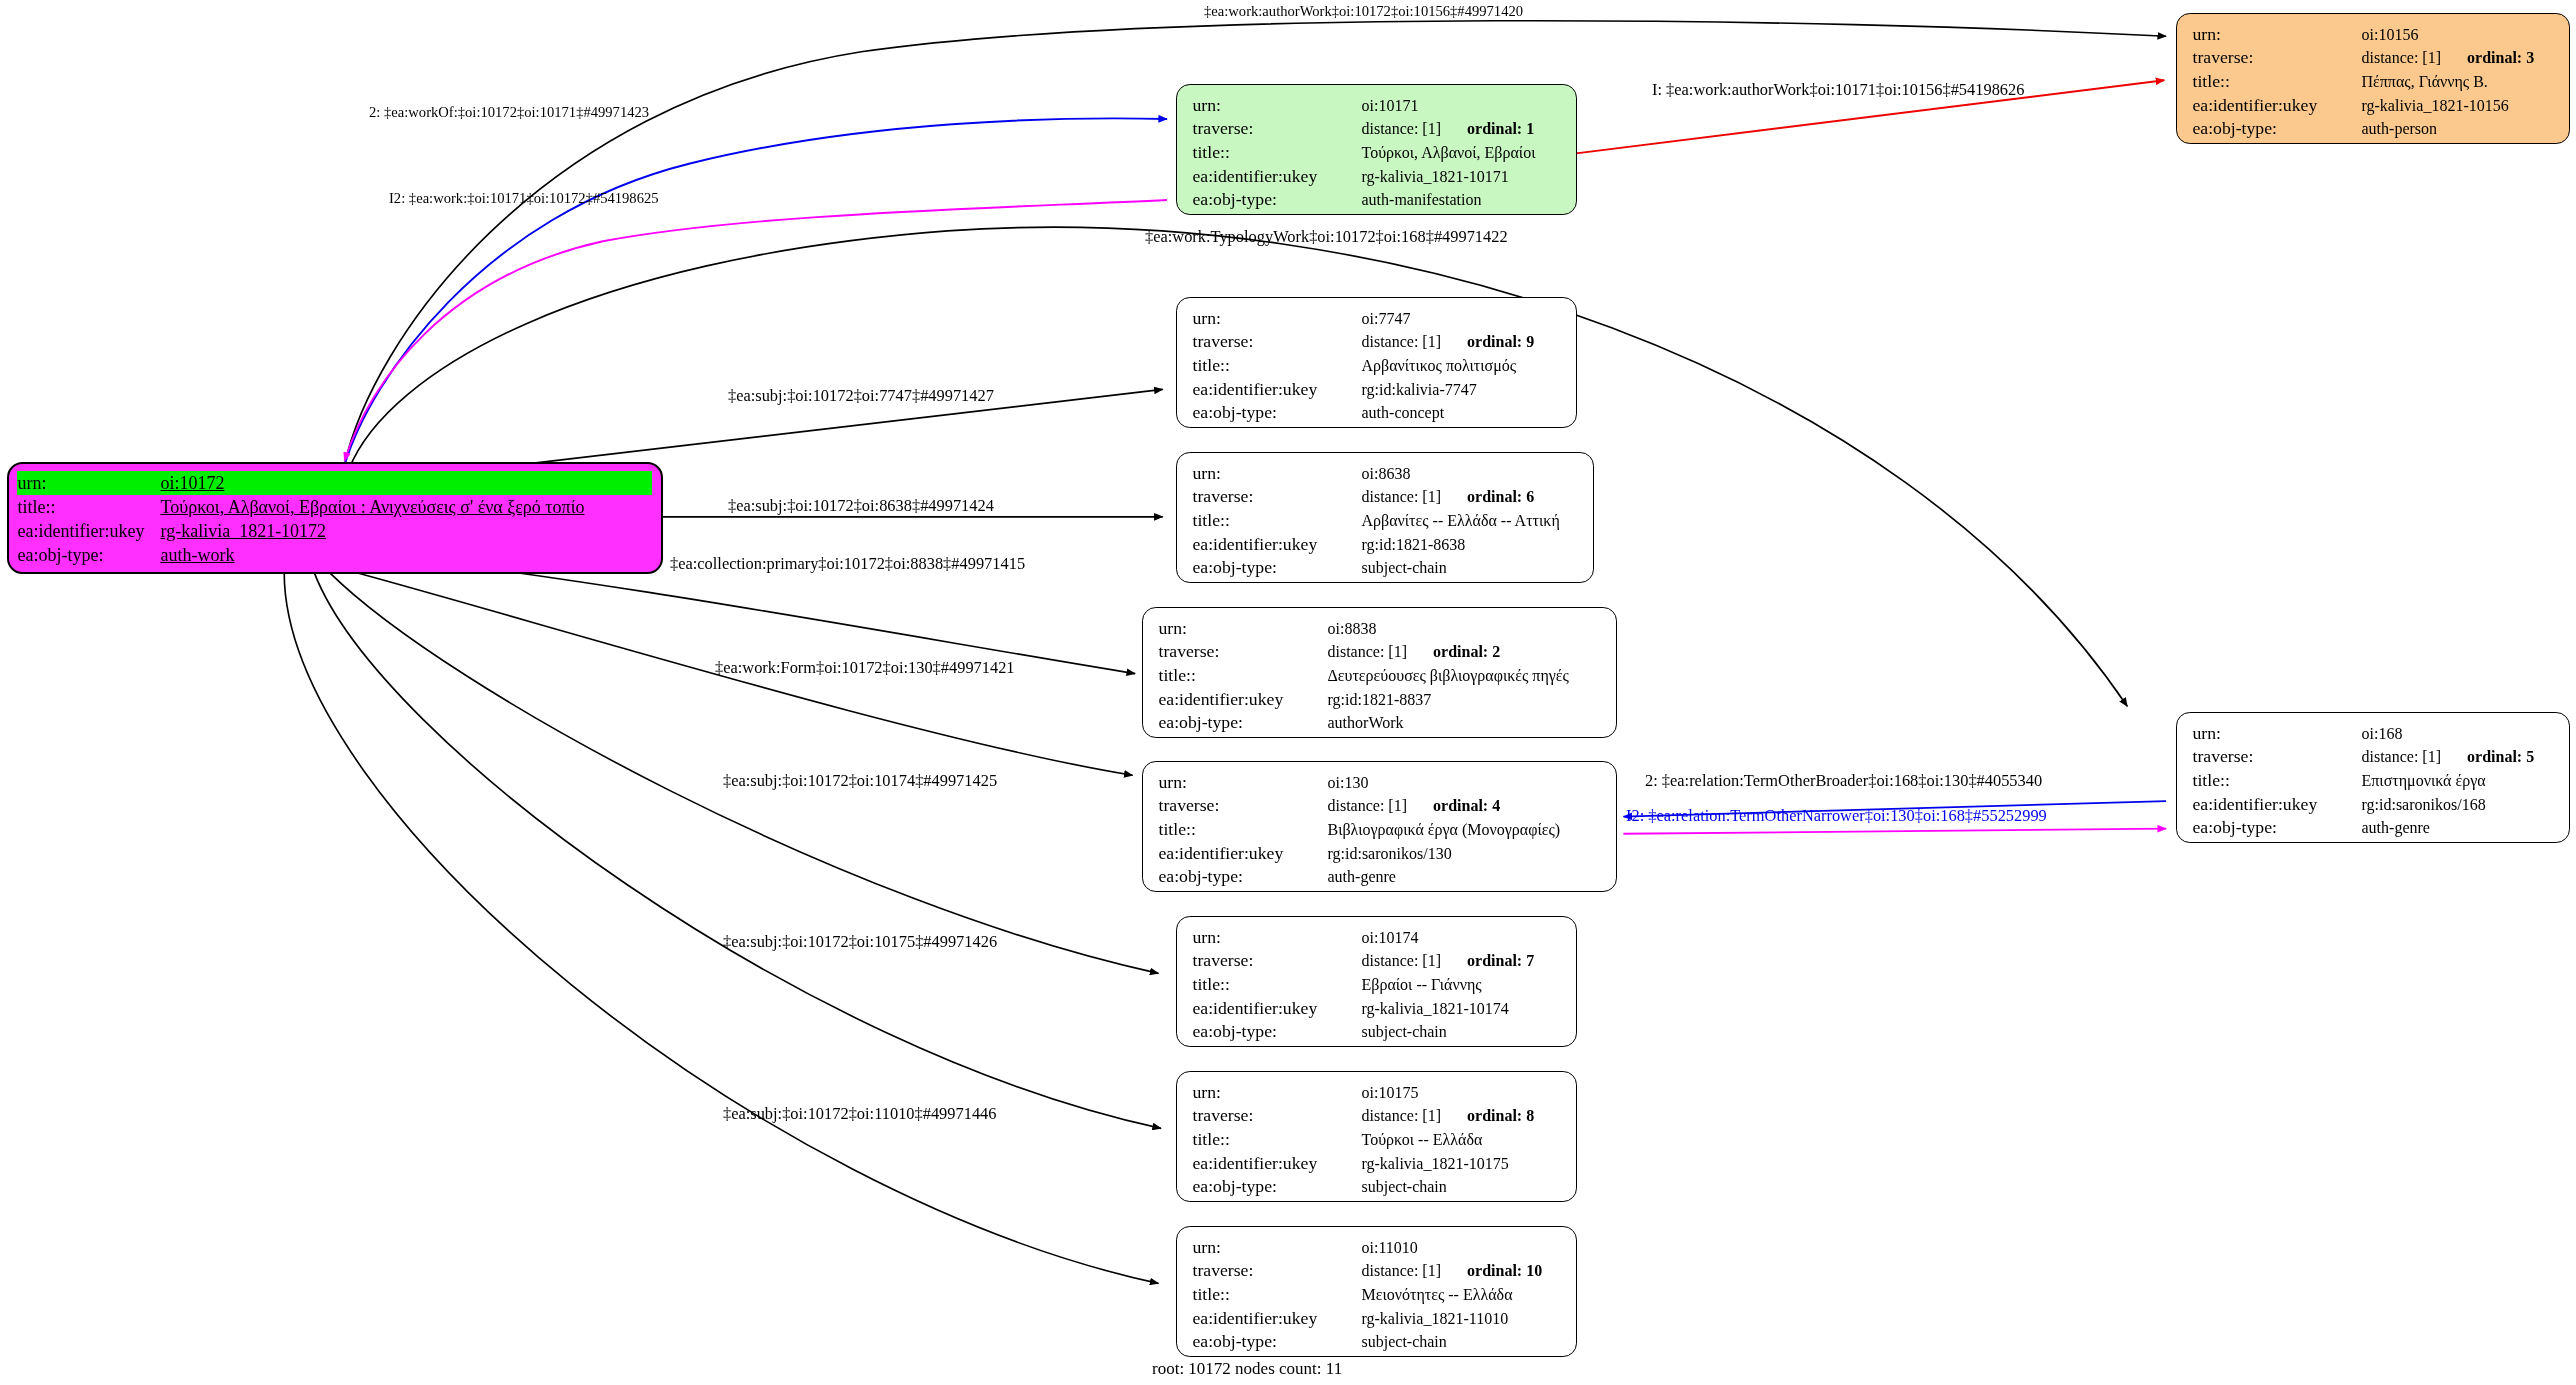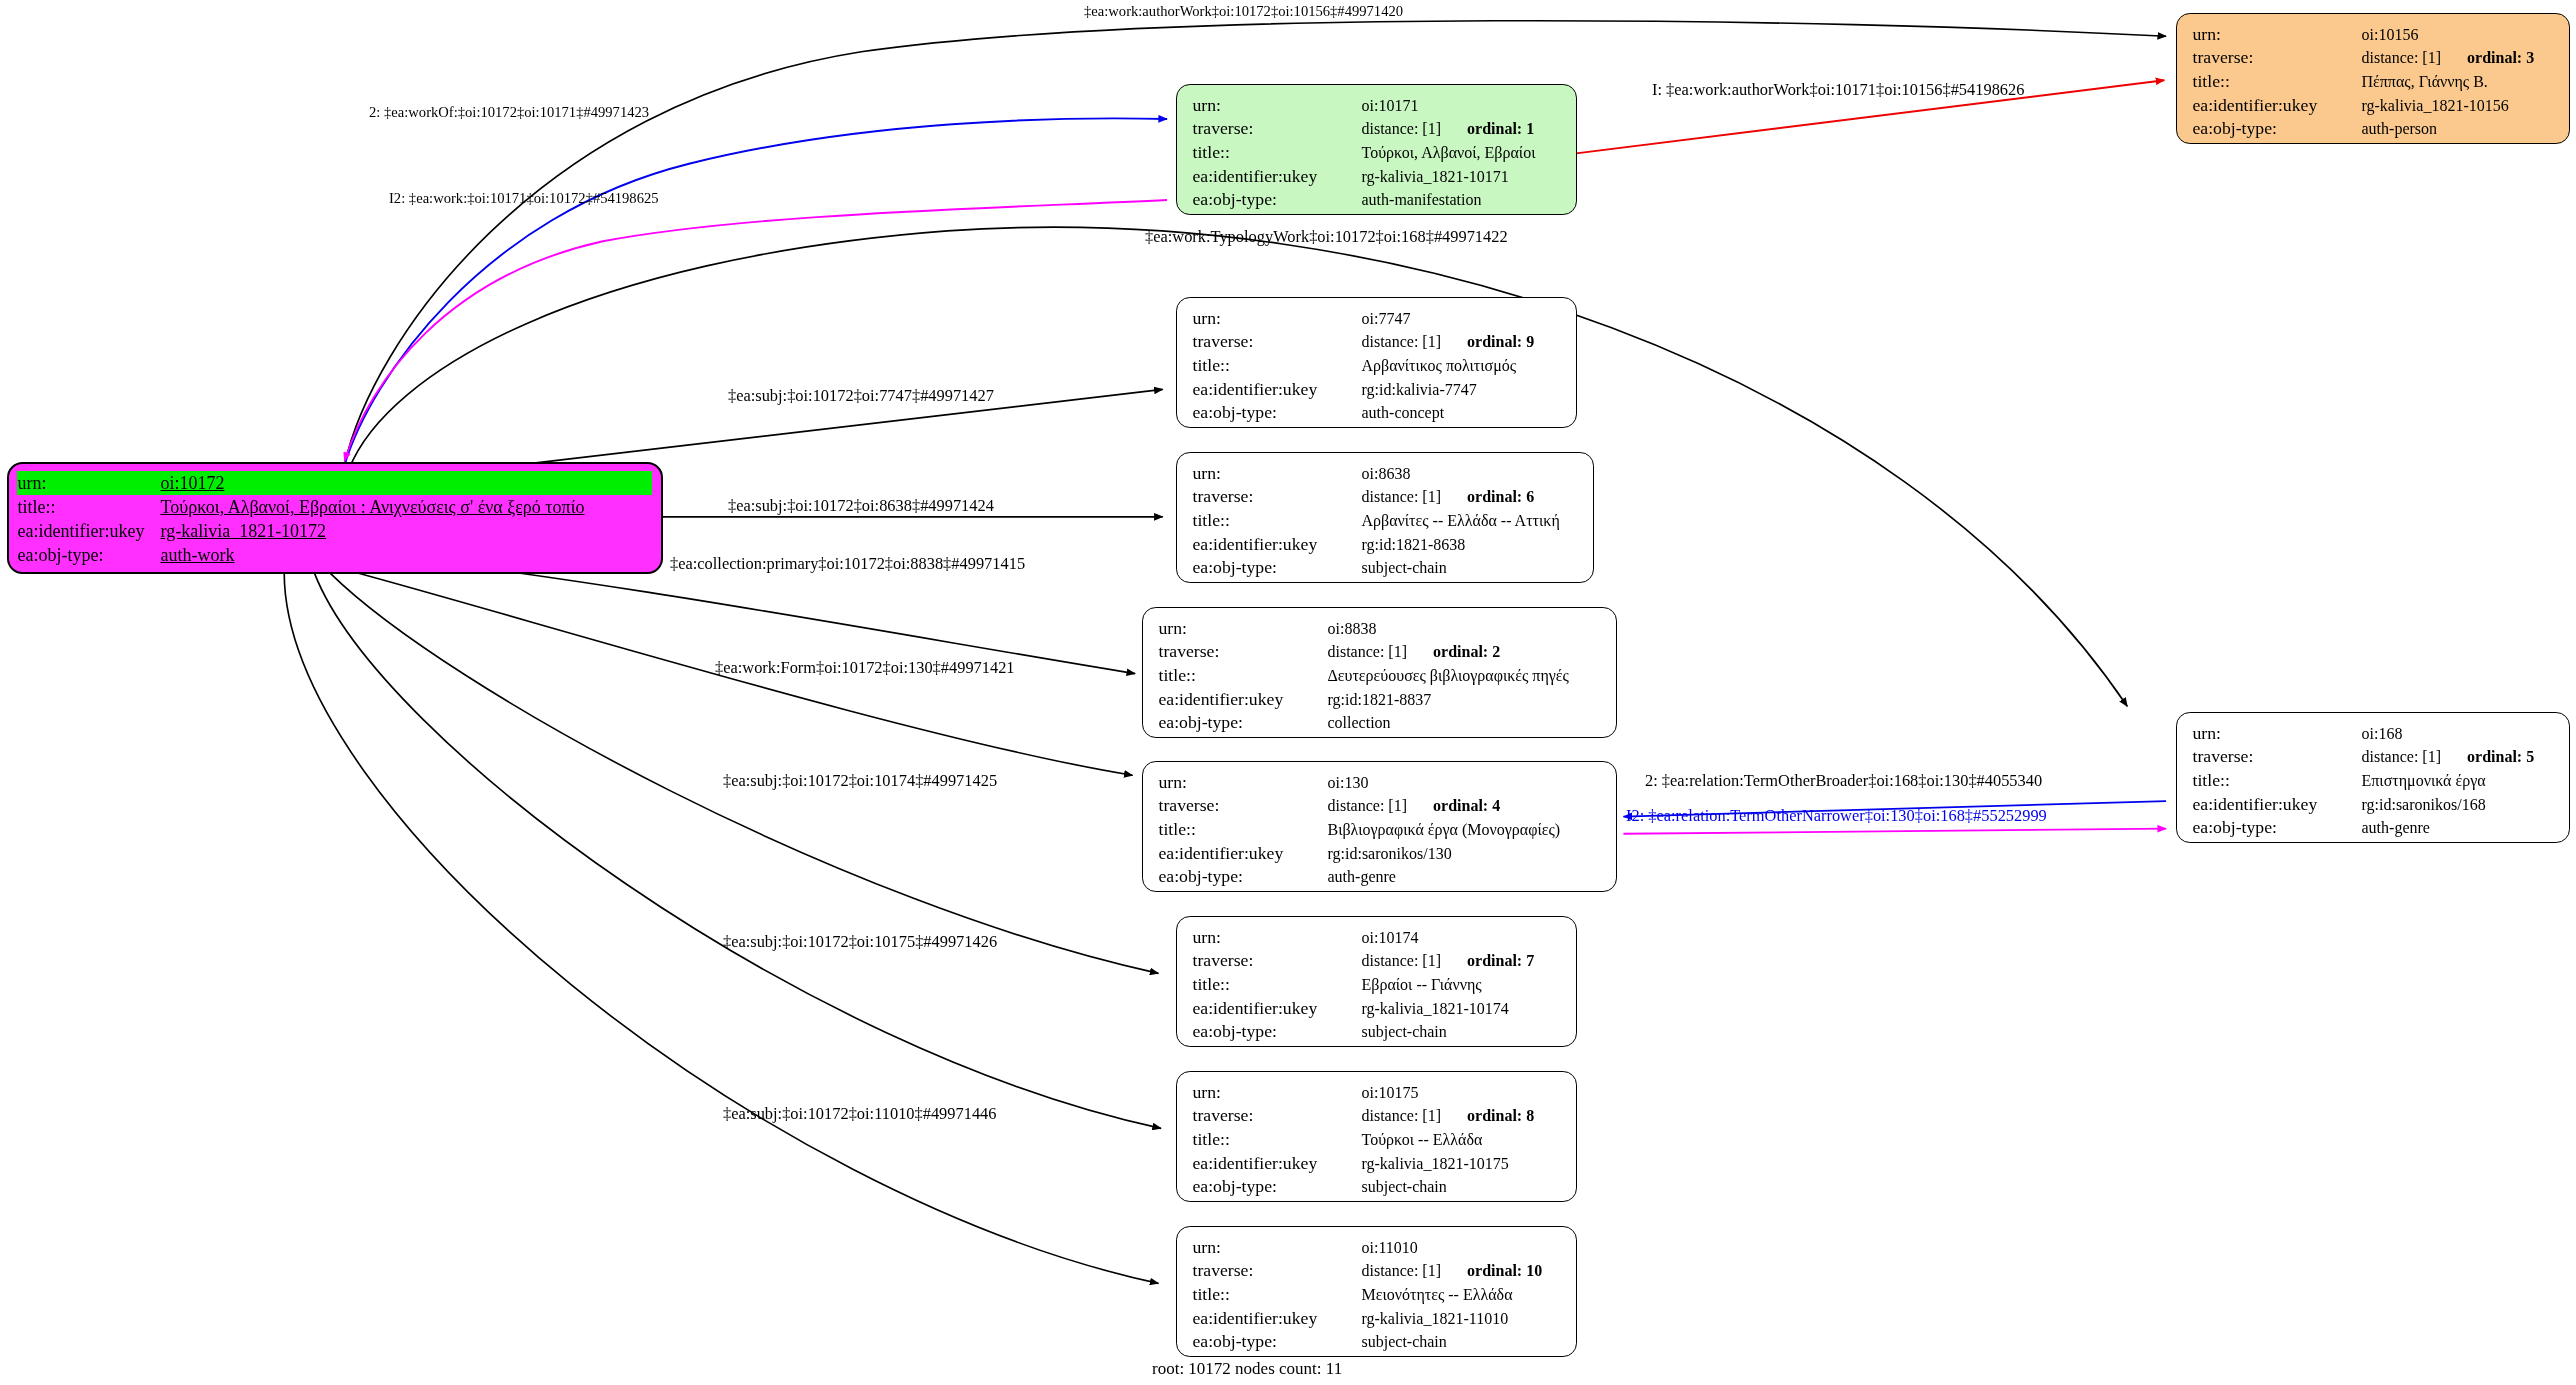--- a/index.html
+++ b/index.html
@@ -258,21 +258,21 @@
     <div class="row">
       <span class="k">title::</span>
       <span class="v">Δευτερεύουσες βιβλιογραφικές πηγές</span>
     </div>
     <div class="row">
       <span class="k">ea:identifier:ukey</span>
       <span class="v">rg:id:1821-8837</span>
     </div>
     <div class="row">
       <span class="k">ea:obj-type:</span>
-      <span class="v">collection</span>
+      <span class="v">authorWork</span>
     </div>
   </div>
 
   <div class="node" style="left:1142px; top:761px; width:475px; height:131px;">
     <div class="row">
       <span class="k">urn:</span>
       <span class="v">oi:130</span>
     </div>
     <div class="row">
       <span class="k">traverse:</span>
@@ -387,21 +387,21 @@
     <div class="row">
       <span class="k">ea:identifier:ukey</span>
       <span class="v">rg-kalivia_1821-11010</span>
     </div>
     <div class="row">
       <span class="k">ea:obj-type:</span>
       <span class="v">subject-chain</span>
     </div>
   </div>
 
-  <div class="edge-label small" style="left:1084px; top:4.3px;">‡ea:work:authorWork‡oi:10172‡oi:10156‡#49971420</div>
+  <div class="edge-label small" style="left:1204px; top:4.3px;">‡ea:work:authorWork‡oi:10172‡oi:10156‡#49971420</div>
 
   <div class="edge-label small" style="left:369px; top:105px;">2: ‡ea:workOf:‡oi:10172‡oi:10171‡#49971423</div>
 
   <div class="edge-label small" style="left:389px; top:191px;">I2: ‡ea:work:‡oi:10171‡oi:10172‡#54198625</div>
 
   <div class="edge-label" style="left:1652px; top:82px;">I: ‡ea:work:authorWork‡oi:10171‡oi:10156‡#54198626</div>
 
   <div class="edge-label" style="left:1145px; top:229px;">‡ea:work:TypologyWork‡oi:10172‡oi:168‡#49971422</div>
 
   <div class="edge-label" style="left:728px; top:388px;">‡ea:subj:‡oi:10172‡oi:7747‡#49971427</div>

